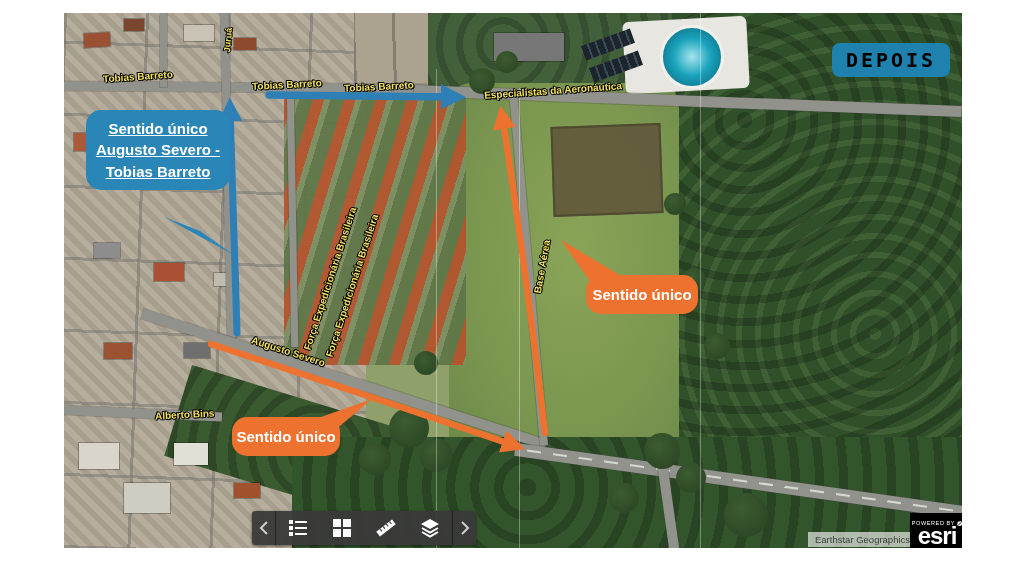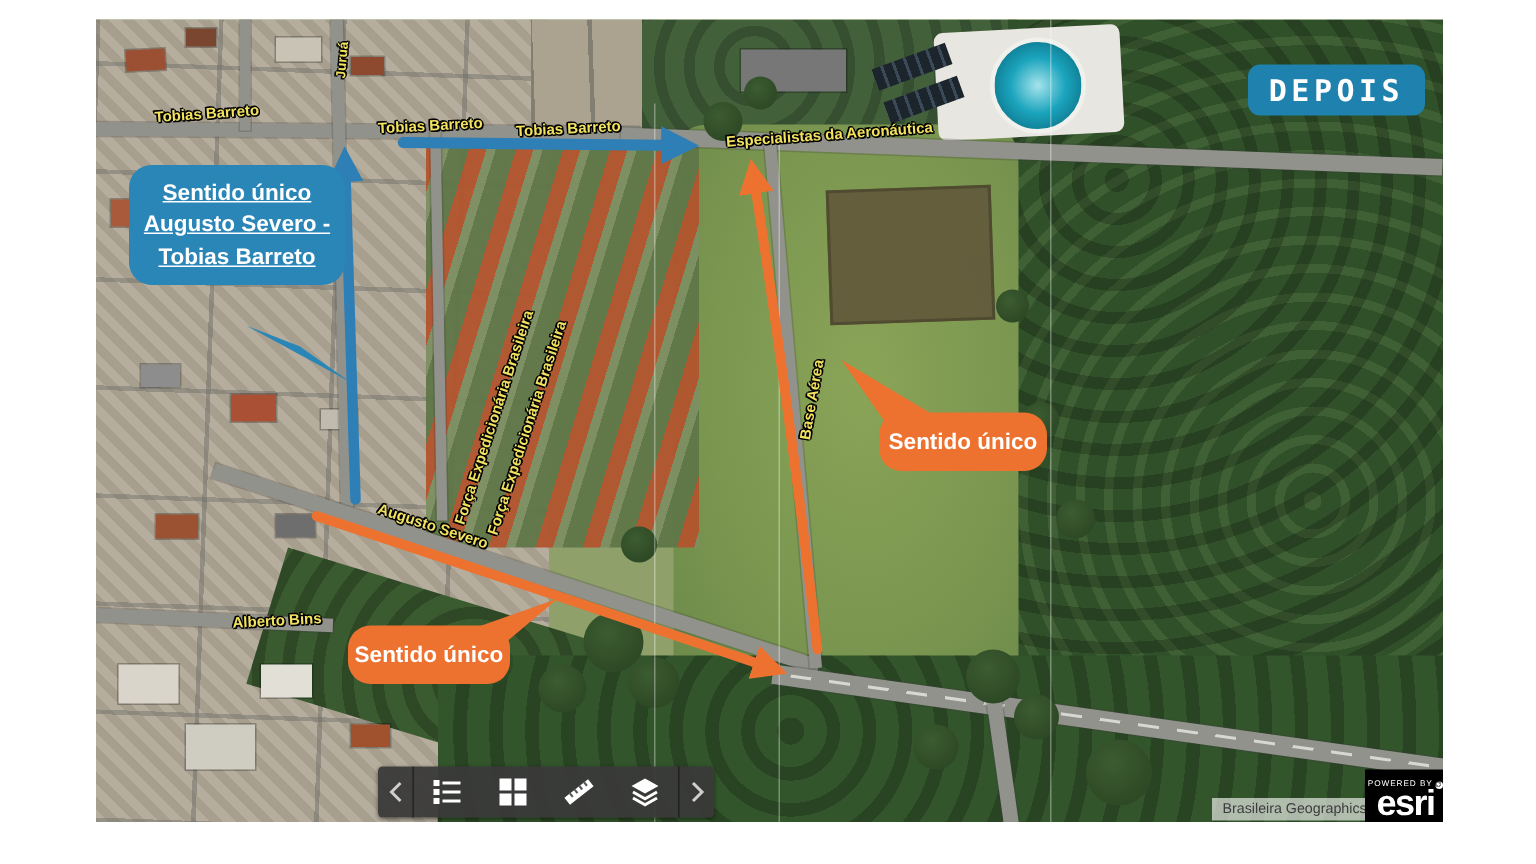--- a/index.html
+++ b/index.html
@@ -68,21 +68,21 @@
   .fill-cblue{fill:var(--callout-blue,#2b86b8);}
   .fill-orange{fill:var(--arrow-orange,#ed7230);}
 
   .callout{position:absolute;z-index:5;color:#fff;font-weight:bold;font-size:15px;line-height:1.42;
     text-align:center;border-radius:15px;padding:8px 5px;}
   .callout.blue{background:var(--callout-blue,#2b86b8);left:22px;top:97px;width:134px;text-decoration:underline;}
   .callout.orange-right{background:var(--arrow-orange,#ed7230);left:522px;top:262px;width:104px;padding:9px 4px;}
   .callout.orange-bottom{background:var(--arrow-orange,#ed7230);left:168px;top:404px;width:100px;padding:9px 4px;}
 
   .badge{position:absolute;z-index:6;left:768px;top:30px;width:118px;height:34px;border-radius:8px;
-    background:var(--badge-blue,#1f81ad);color:#ffffff;font-family:"DejaVu Sans Mono",monospace;font-weight:bold;
+    background:var(--badge-blue,#1f81ad);color:#000000;font-family:"DejaVu Sans Mono",monospace;font-weight:bold;
     font-size:20px;letter-spacing:3px;display:flex;align-items:center;justify-content:center;}
 
   
   .toolbar{position:absolute;z-index:6;left:188px;top:498px;height:34px;display:flex;align-items:stretch;
     background:rgba(58,58,58,.95);border-radius:3px;box-shadow:0 1px 3px rgba(0,0,0,.5);}
   .tb-btn{display:flex;align-items:center;justify-content:center;border:none;background:none;cursor:pointer;padding:0;}
   .tb-btn.icon{width:44px;}
   .tb-btn.chev{width:23px;}
   .tb-sep{width:1px;background:rgba(0,0,0,.45);}
 
@@ -246,21 +246,21 @@
         </svg>
       </button>
       <div class="tb-sep"></div>
       <button class="tb-btn chev">
         <svg width="10" height="14" viewBox="0 0 10 14">
             <path d="M2,1 L8,7 L2,13" fill="none" stroke="#cfcfcf" stroke-width="2"></path>
           </svg>
       </button>
     </div>
 
-    <div class="credit">Brasileira Geographics</div>
+    <div class="credit">Earthstar Geographics</div>
     <div class="esri">
       <div class="pb">
         <span>POWERED BY</span>
         <span class="globe"></span>
       </div>
       <div class="brand">esri</div>
     </div>
 
   </div>
 </div>

